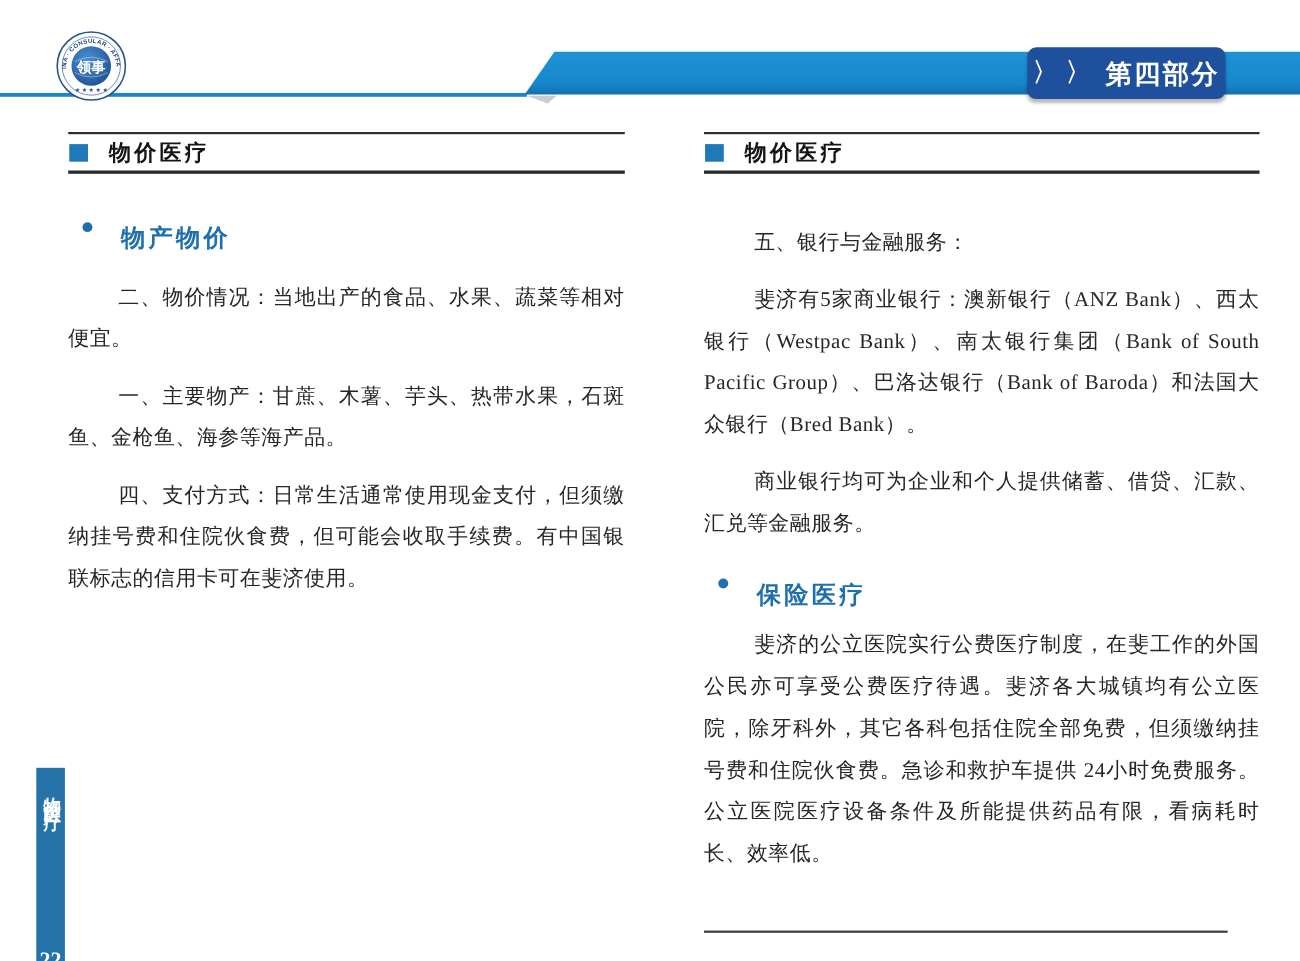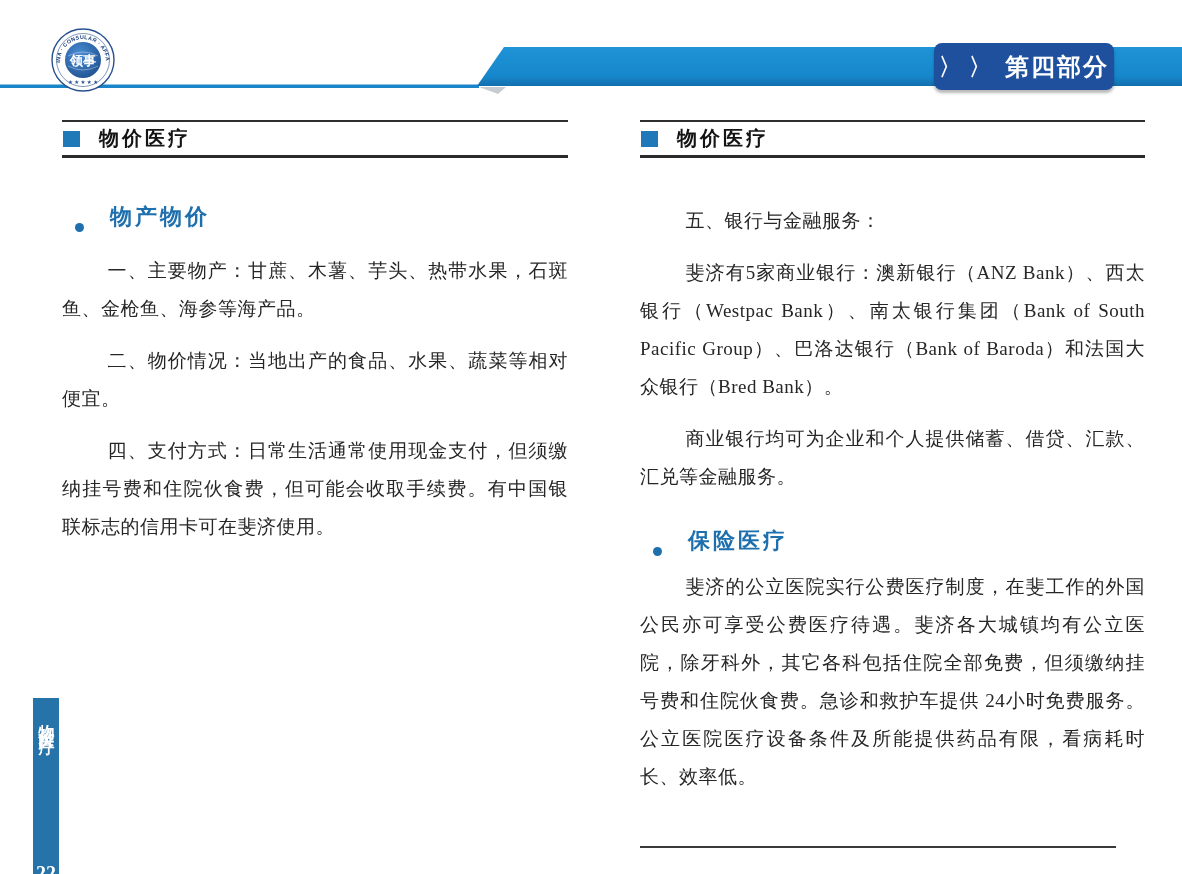--- a/index.html
+++ b/index.html
@@ -44,21 +44,21 @@
     border-top:2px solid #2e2e2e; border-bottom:3px solid #2b2b2b;
     height:33px; display:flex; align-items:center; gap:19px;
   }
   .head-square { width:17px; height:16px; background:var(--square_blue); margin-left:1px; flex:0 0 auto; }
   .head-label {
     font-size:20px; font-weight:bold; letter-spacing:3px; color:#141414;
     white-space:nowrap;
   }
 
   .blue-heading {
-    display:flex; align-items:flex-end; gap:26px;
+    display:flex; align-items:flex-start; gap:26px;
     margin:44px 0 20px 13px; color:var(--accent_blue);
   }
   .blue-heading .bullet-dot {
     width:9px; height:9px; border-radius:50%; background:var(--accent_blue); flex:0 0 auto;
   }
   .blue-heading .txt {
     font-family:"Liberation Sans","DejaVu Sans",sans-serif;
     font-size:22px; font-weight:bold; letter-spacing:3px; white-space:nowrap;
   }
 
@@ -144,22 +144,22 @@
     <div class="col-head">
       <span class="head-square"></span>
       <span class="head-label">物价医疗</span>
     </div>
 
     <div class="blue-heading">
       <span class="bullet-dot"></span>
       <span class="txt">物产物价</span>
     </div>
 
+    <p class="body">二、物价情况：当地出产的食品、水果、蔬菜等相对便宜。</p>
     <p class="body">一、主要物产：甘蔗、木薯、芋头、热带水果，石斑鱼、金枪鱼、海参等海产品。</p>
-    <p class="body">二、物价情况：当地出产的食品、水果、蔬菜等相对便宜。</p>
     <p class="body">四、支付方式：日常生活通常使用现金支付，但须缴纳挂号费和住院伙食费，但可能会收取手续费。有中国银联标志的信用卡可在斐济使用。</p>
   </div>
 
   <div class="column" id="col-right">
     <div class="col-head">
       <span class="head-square"></span>
       <span class="head-label">物价医疗</span>
     </div>
 
     <p class="body lead-first">五、银行与金融服务：</p>

